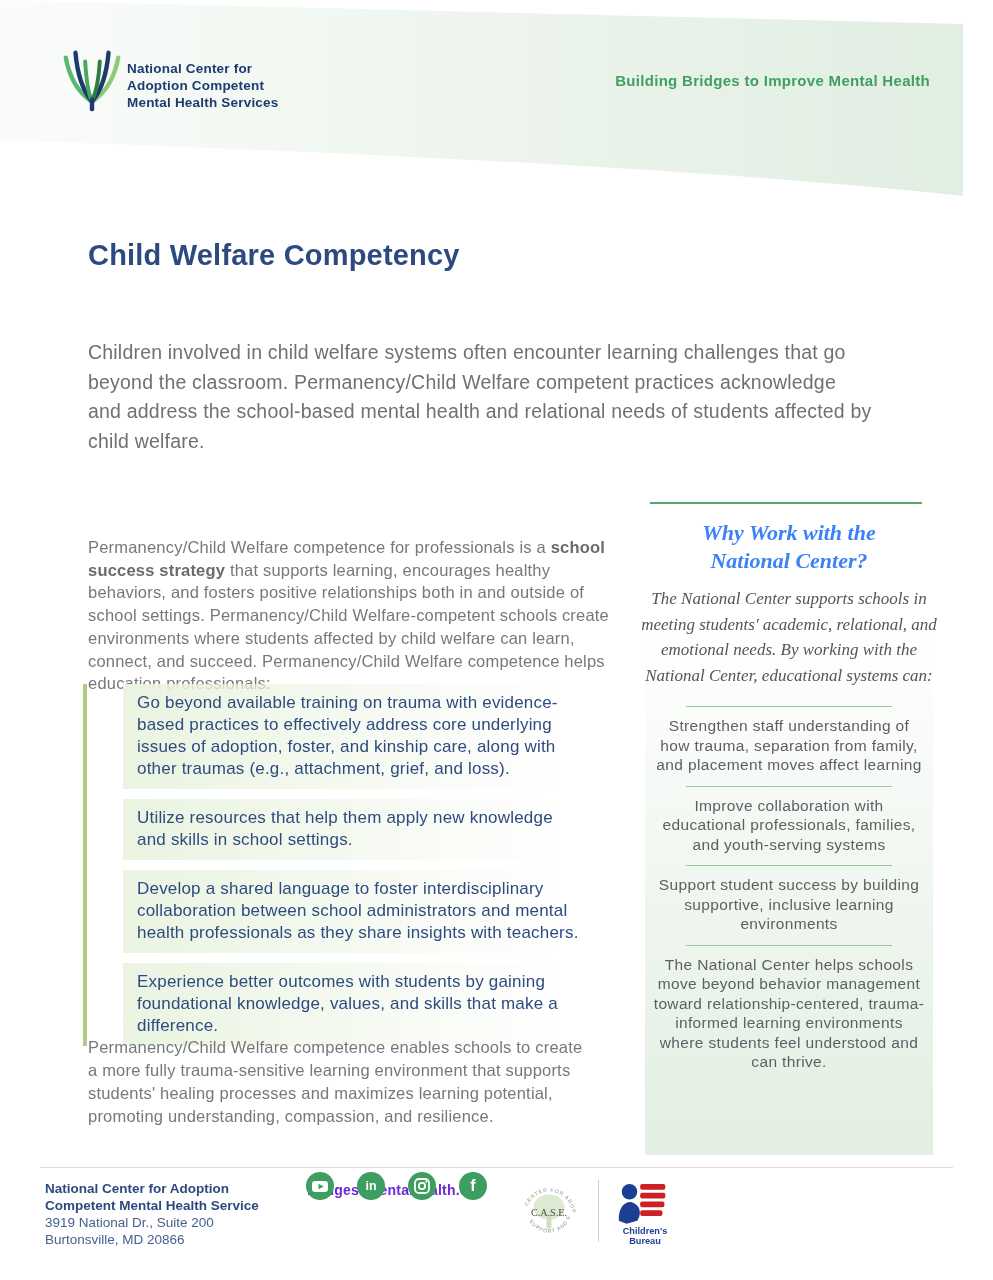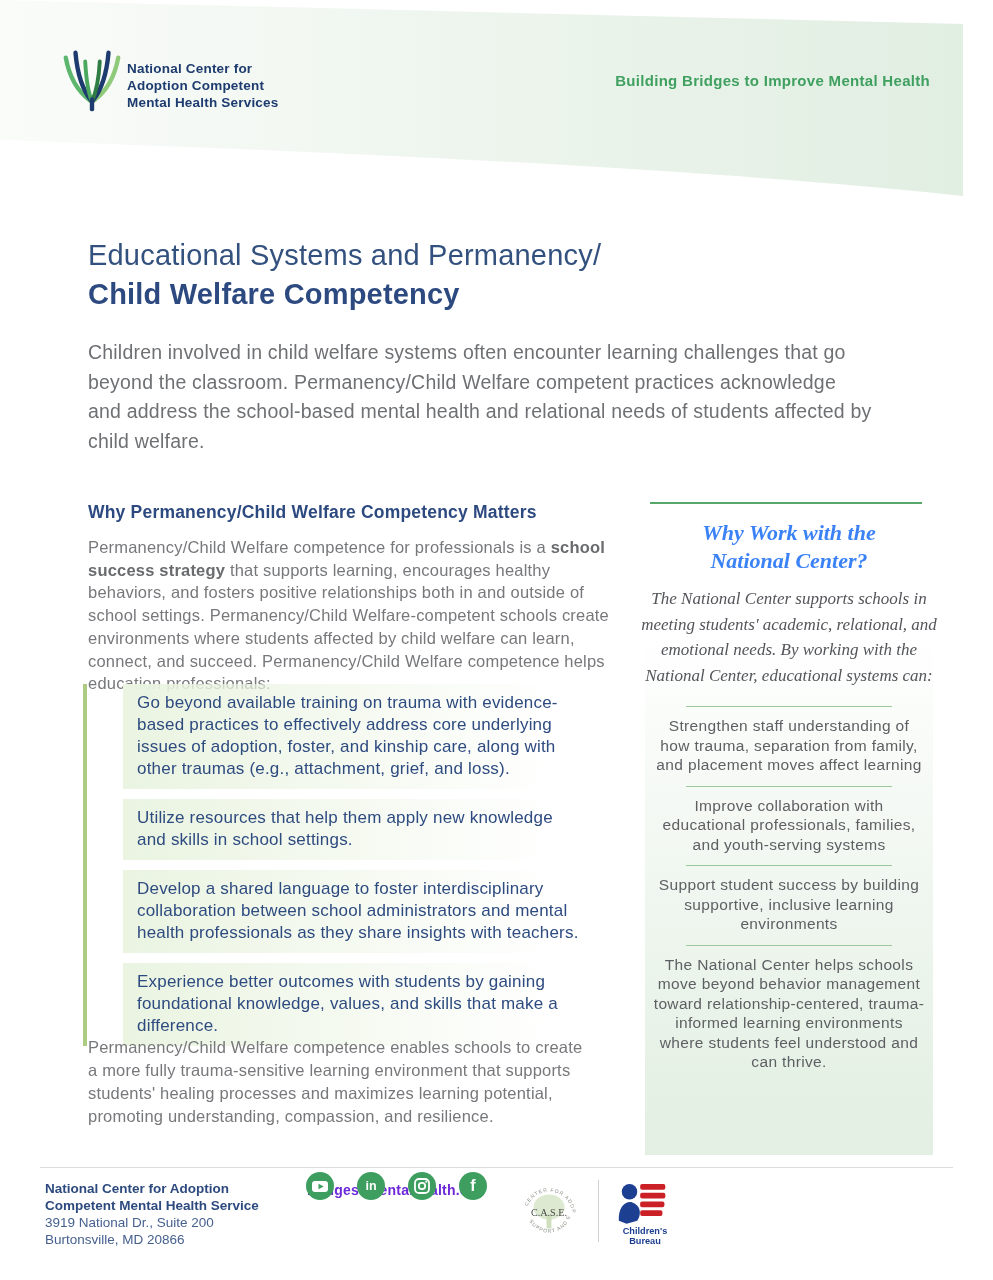--- a/index.html
+++ b/index.html
@@ -85,27 +85,25 @@
     <path d="M35,53 L35,63" stroke="#1d3b6e" stroke-width="4.5" stroke-linecap="round"></path>
   </svg>
   <div class="abs logo-text">
     <div>National Center for</div>
     <div>Adoption Competent</div>
     <div>Mental Health Services</div>
   </div>
   <div class="abs tagline">Building Bridges to Improve Mental Health</div>
 
   <div class="abs title">
-    <div class="t1">Educational Systems and Permanency/</div>
     <div class="t2">Child Welfare Competency</div>
   </div>
 
   <div class="abs intro">Children involved in child welfare systems often encounter learning challenges that go beyond the classroom. Permanency/Child Welfare competent practices acknowledge and address the school-based mental health and relational needs of students affected by child welfare.</div>
 
-  <div class="abs h2">Why Permanency/Child Welfare Competency Matters</div>
   <div class="abs body-para"><span>Permanency/Child Welfare competence for professionals is a </span><b>school success strategy</b><span> that supports learning, encourages healthy behaviors, and fosters positive relationships both in and outside of school settings. Permanency/Child Welfare-competent schools create environments where students affected by child welfare can learn, connect, and succeed. Permanency/Child Welfare competence helps education professionals:</span></div>
 
   <div class="abs boxes">
     <div class="hbox">Go beyond available training on trauma with evidence-based practices to effectively address core underlying issues of adoption, foster, and kinship care, along with other traumas (e.g., attachment, grief, and loss).</div>
     <div class="hbox">Utilize resources that help them apply new knowledge and skills in school settings.</div>
     <div class="hbox">Develop a shared language to foster interdisciplinary collaboration between school administrators and mental health professionals as they share insights with teachers.</div>
     <div class="hbox">Experience better outcomes with students by gaining foundational knowledge, values, and skills that make a difference.</div>
   </div>
 
   <div class="abs closing">Permanency/Child Welfare competence enables schools to create a more fully trauma-sensitive learning environment that supports students' healing processes and maximizes learning potential, promoting understanding, compassion, and resilience.</div>

